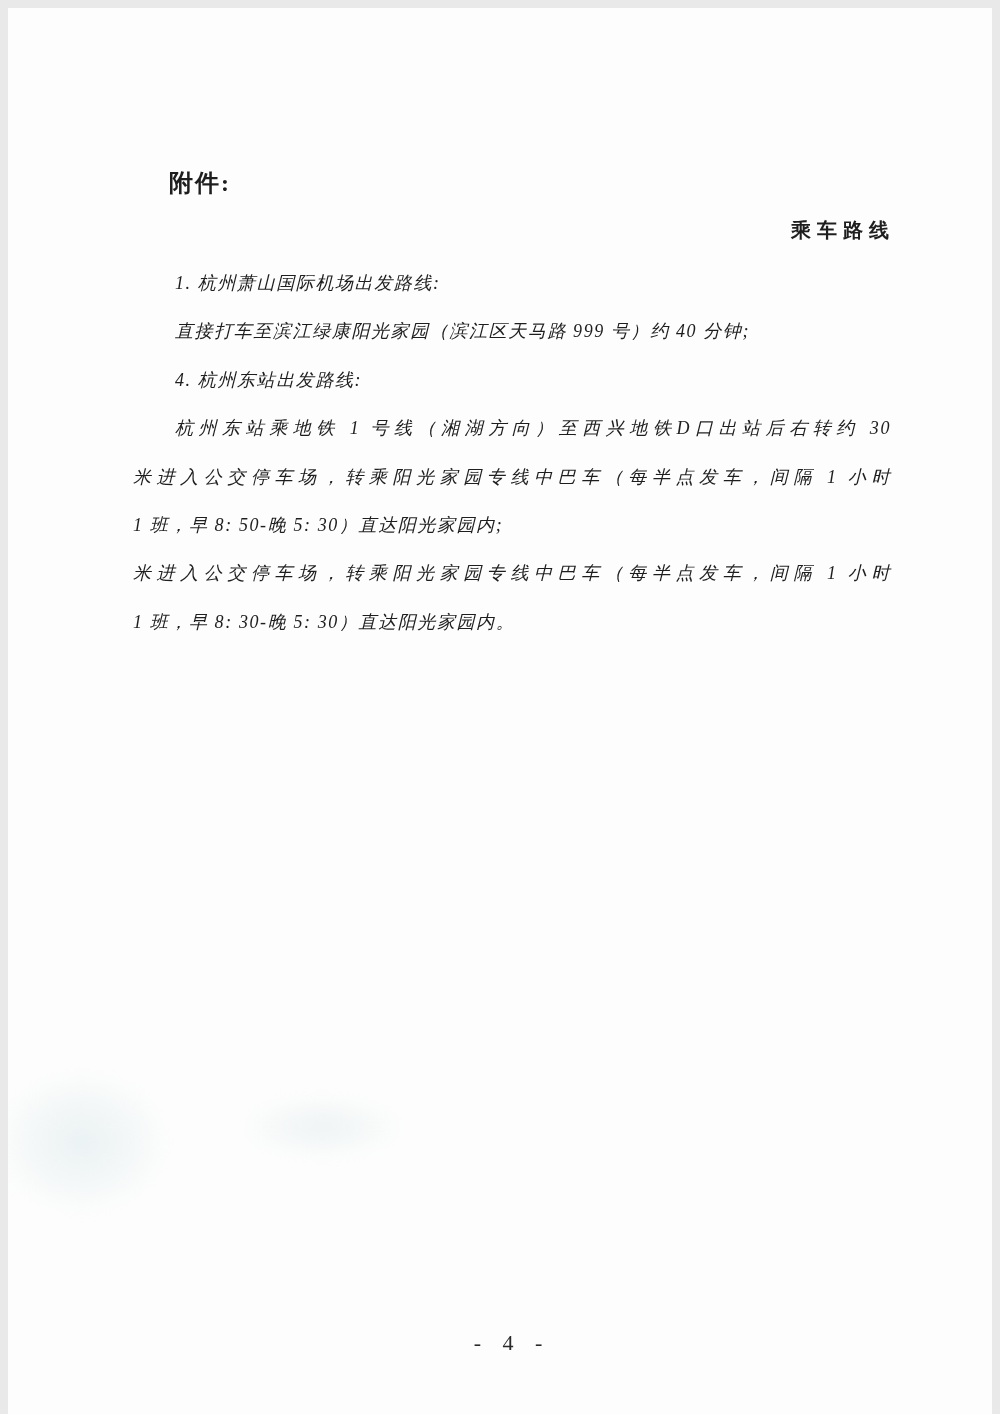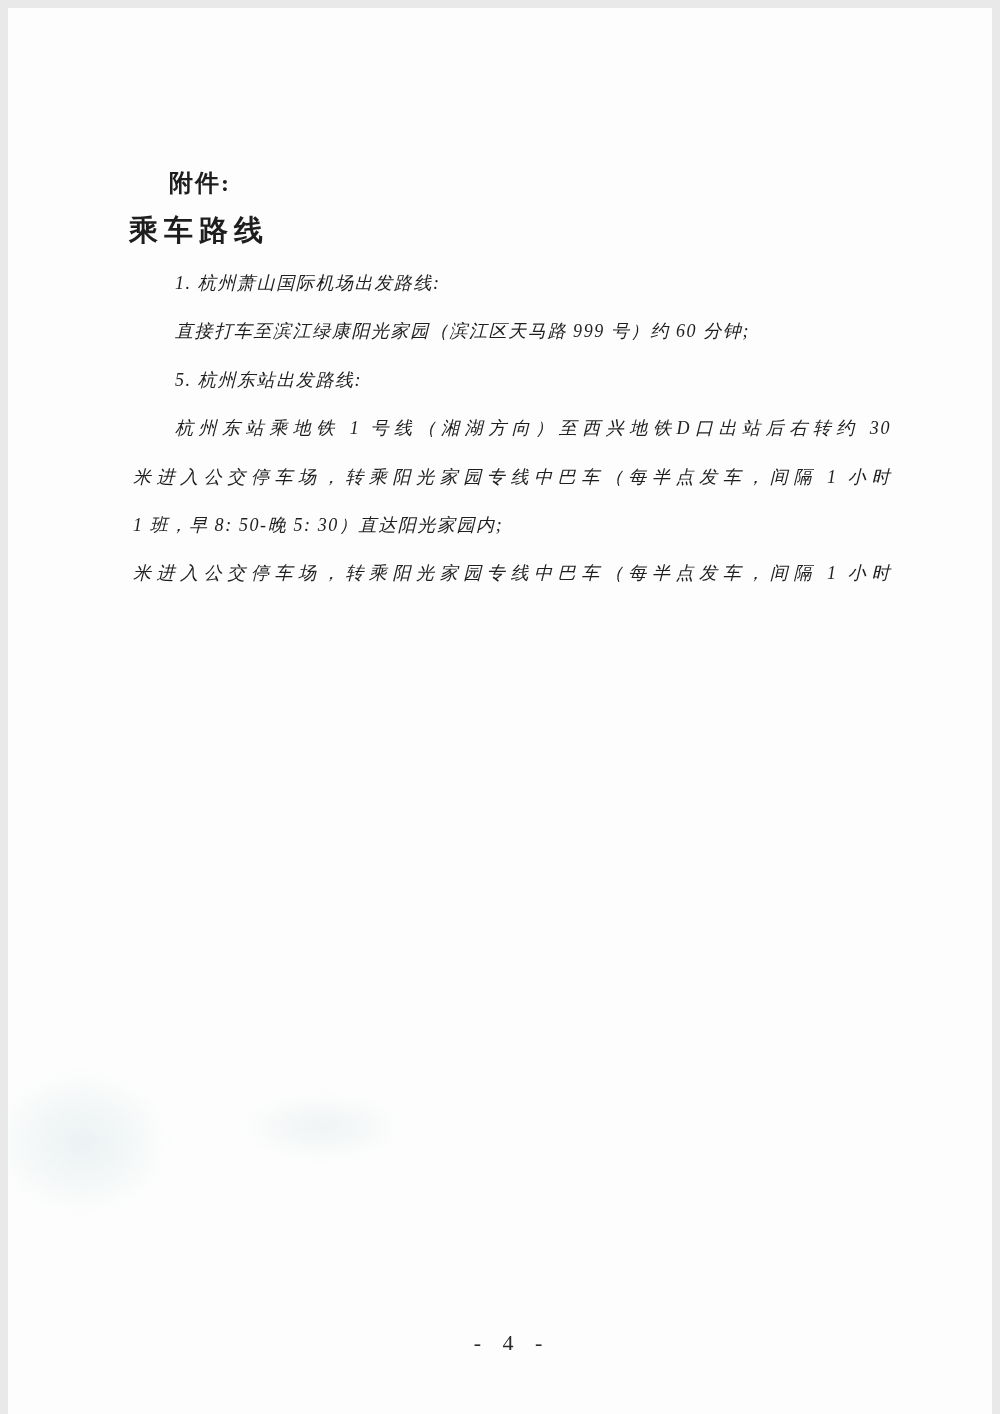--- a/index.html
+++ b/index.html
@@ -26,22 +26,22 @@
   }
   .attach{
     font-size:24px;
     font-weight:600;
     letter-spacing:2px;
     padding-left:40px;
     line-height:34px;
   }
   .title{
     margin-top:10px;
-    text-align:left;
-    font-size:29px;
+    text-align:right;
+    font-size:20px;
     font-weight:700;
     letter-spacing:6px;
     line-height:40px;
   }
   .lines{
     margin-top:11px;
   }
   .line{
     font-size:18px;
     line-height:44.4px;
@@ -91,23 +91,24 @@
   <div class="smudge s1"></div>
   <div class="smudge s2"></div>
 
   <div class="content">
     <div class="attach">附件:</div>
 
     <h1 class="title">乘车路线</h1>
 
     <div class="lines" id="lines">
         <div class="line indent">1. 杭州萧山国际机场出发路线:</div>
-        <div class="line indent">直接打车至滨江绿康阳光家园（滨江区天马路 999 号）约 60 分钟;</div>
-        <div class="line indent">5. 杭州东站出发路线:</div>
+        <div class="line indent">直接打车至滨江绿康阳光家园（滨江区天马路 999 号）约 40 分钟;</div>
+        <div class="line indent">4. 杭州东站出发路线:</div>
         <div class="line indent justify">杭州东站乘地铁 1 号线（湘湖方向）至西兴地铁D口出站后右转约 30</div>
         <div class="line justify">米进入公交停车场，转乘阳光家园专线中巴车（每半点发车，间隔 1 小时</div>
         <div class="line">1 班，早 8: 50-晚 5: 30）直达阳光家园内;</div>
         <div class="line justify">米进入公交停车场，转乘阳光家园专线中巴车（每半点发车，间隔 1 小时</div>
+        <div class="line">1 班，早 8: 30-晚 5: 30）直达阳光家园内。</div>
       </div>
   </div>
 
   <div class="pagenum">- 4 -</div>
 </div>
 
 </body></html>

